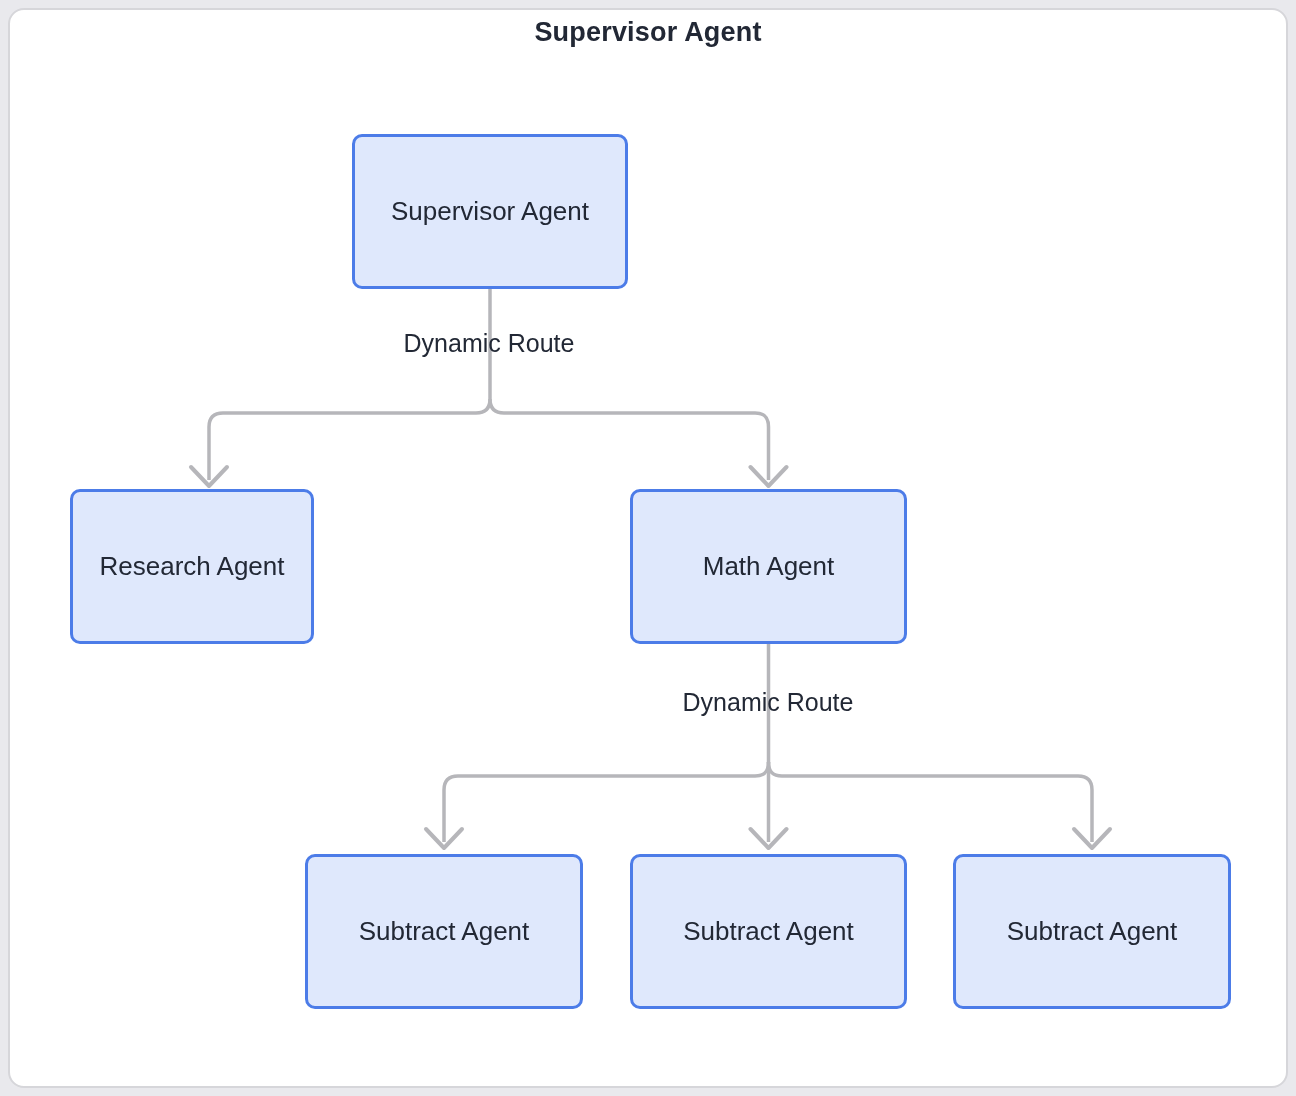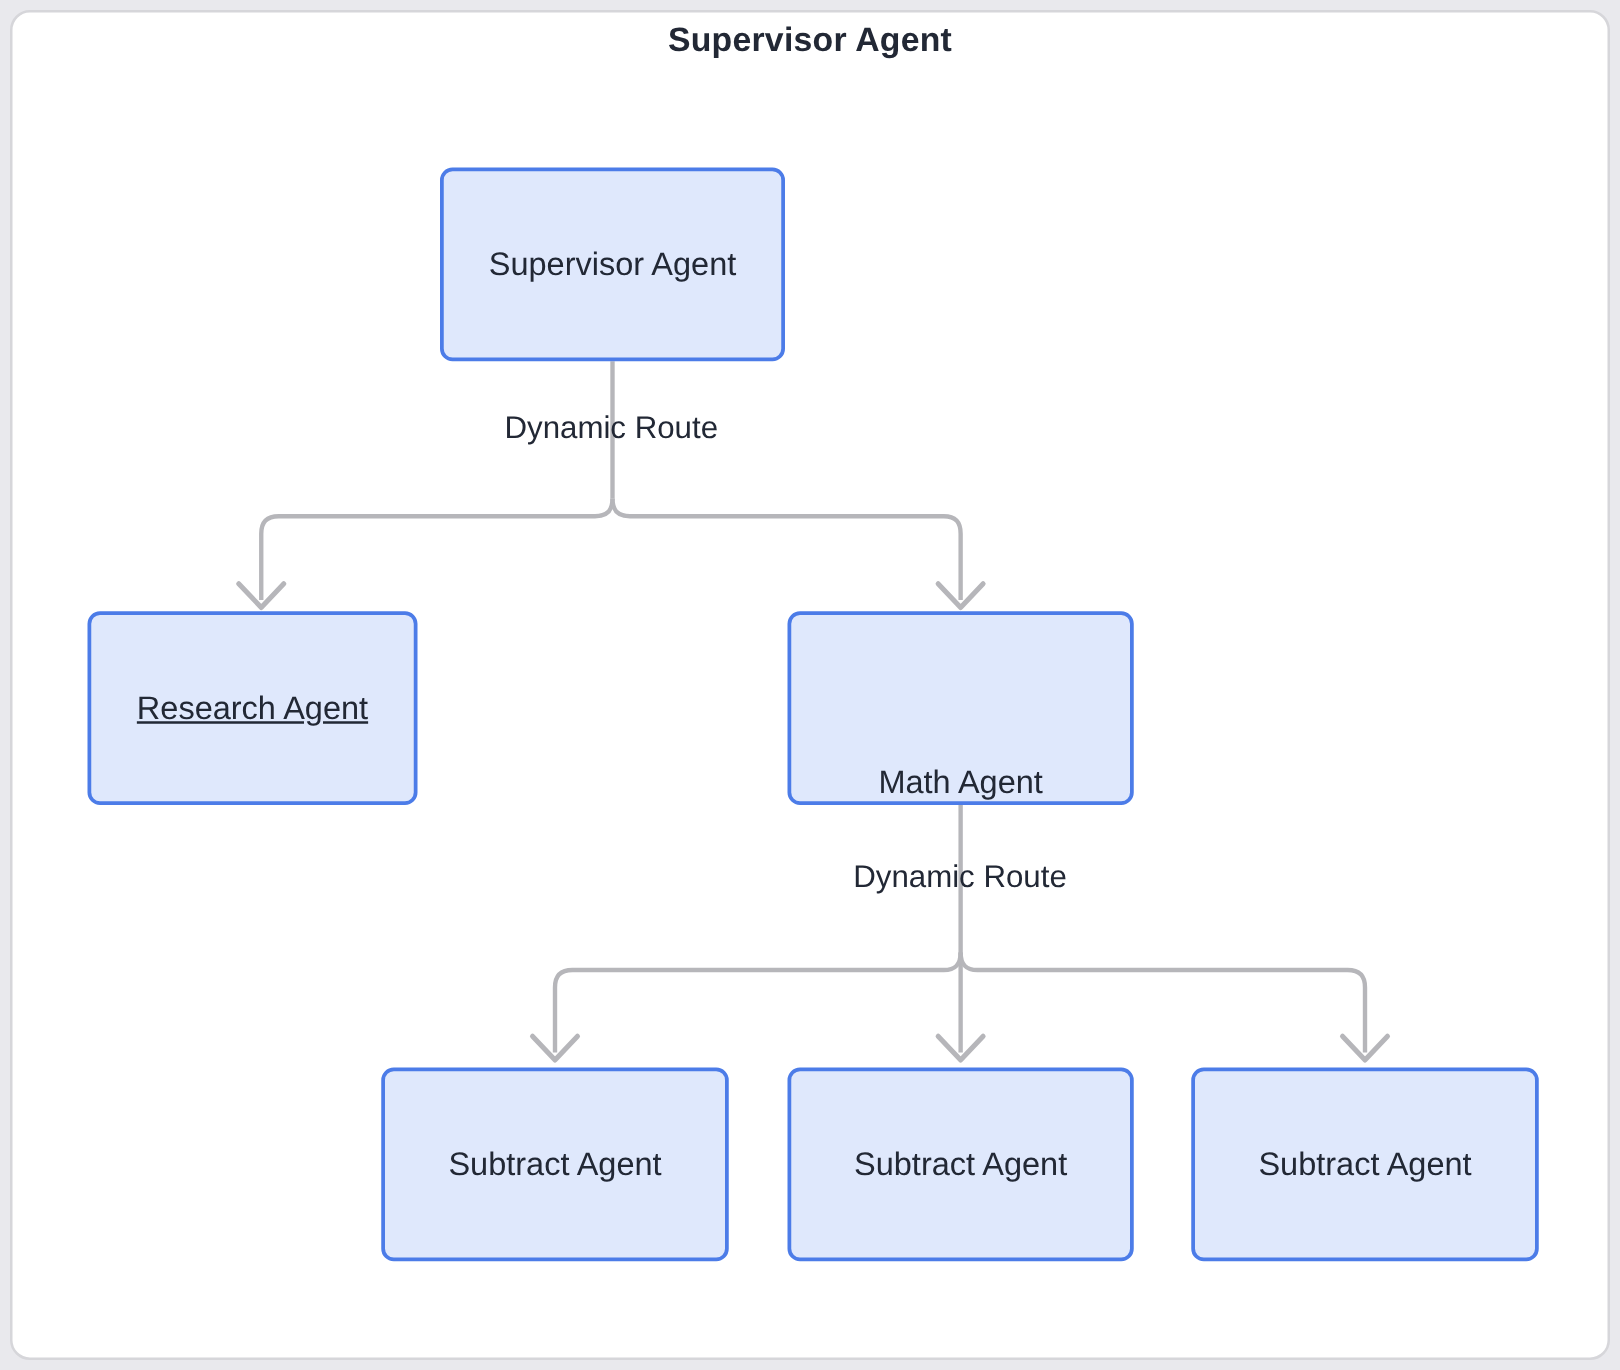--- a/index.html
+++ b/index.html
@@ -100,25 +100,25 @@
   <path class="arrowhead" d="M1074 829 L1092 848 L1110 829"></path>
 </svg>
 
 <div class="edge-label" style="left:489px; top:343px;">Dynamic Route</div>
 <div class="edge-label" style="left:768px; top:702px;">Dynamic Route</div>
 
 <div class="node" style="left:352px; top:134px; width:276px; height:155px;">
   <span>Supervisor Agent</span>
 </div>
 
-<div class="node" style="left:70px; top:489px; width:264px; height:155px;text-decoration:underline;">
+<div class="node" style="left:70px; top:489px; width:244px; height:155px;">
   <span>Research Agent</span>
 </div>
 
-<div class="node" style="left:630px; top:489px; width:277px; height:155px;align-items:flex-end;">
+<div class="node" style="left:630px; top:489px; width:277px; height:155px;">
   <span>Math Agent</span>
 </div>
 
 <div class="node" style="left:305px; top:854px; width:278px; height:155px;">
   <span>Subtract Agent</span>
 </div>
 
 <div class="node" style="left:630px; top:854px; width:277px; height:155px;">
   <span>Subtract Agent</span>
 </div>

